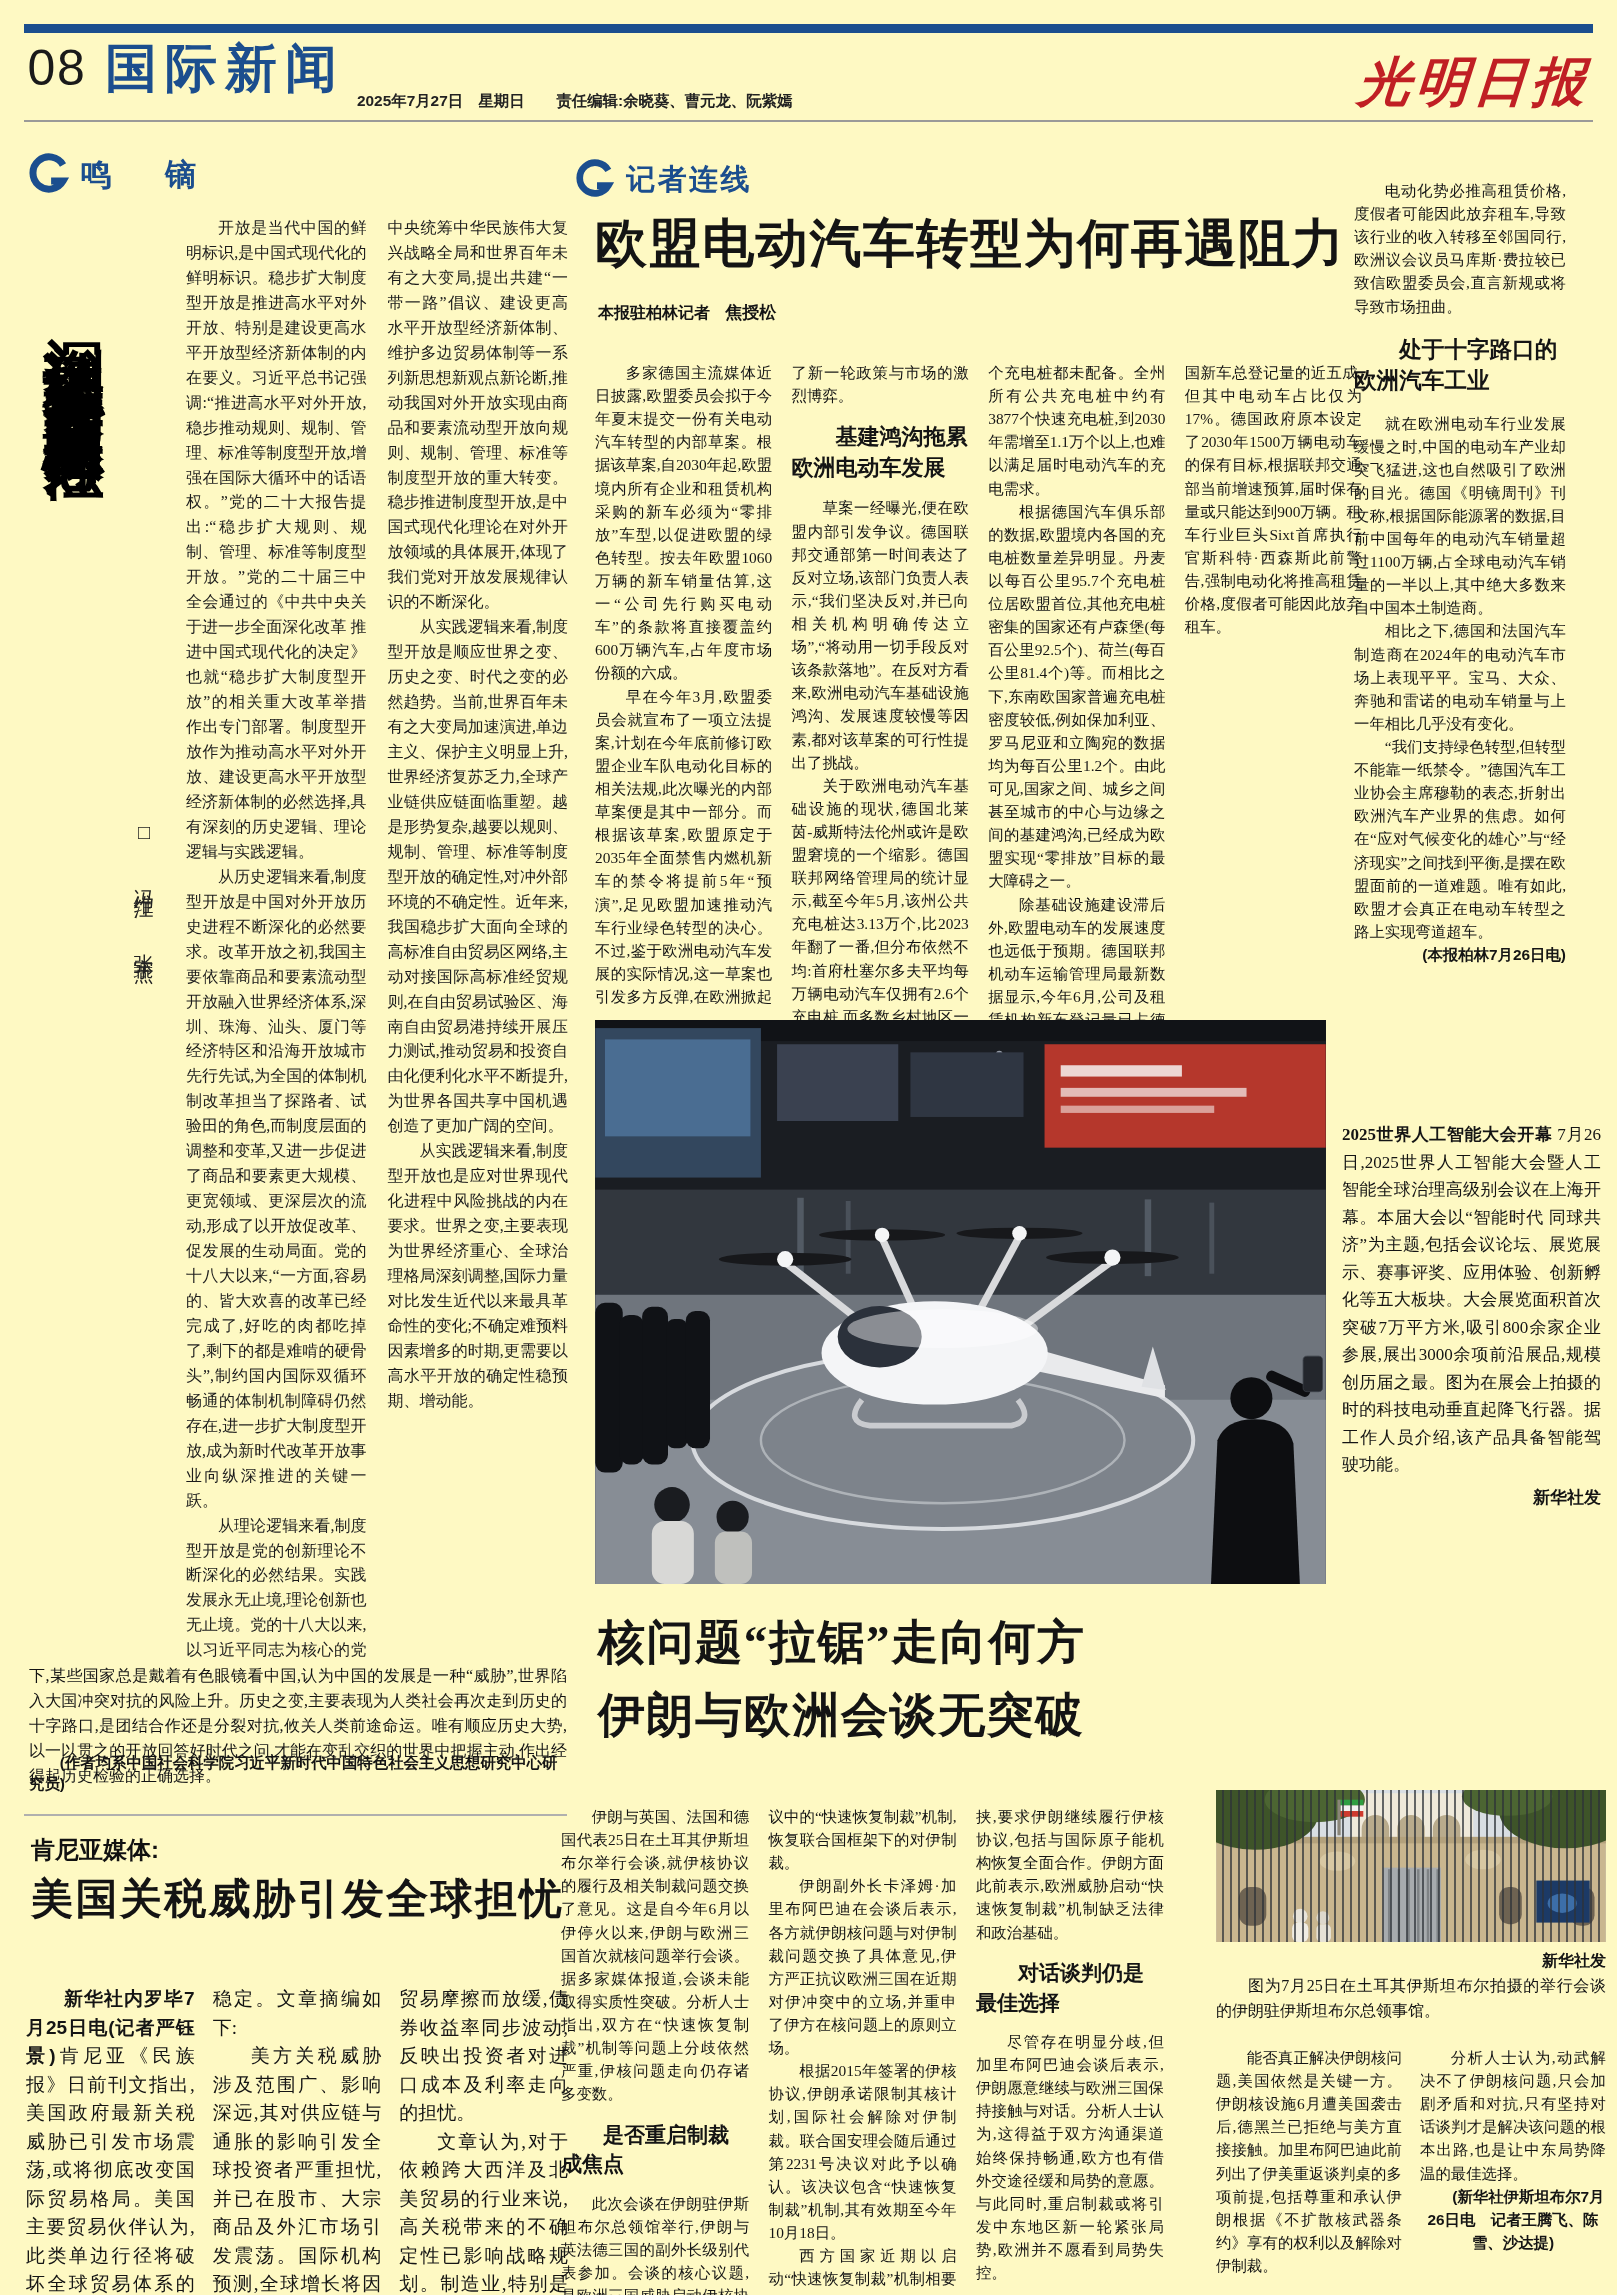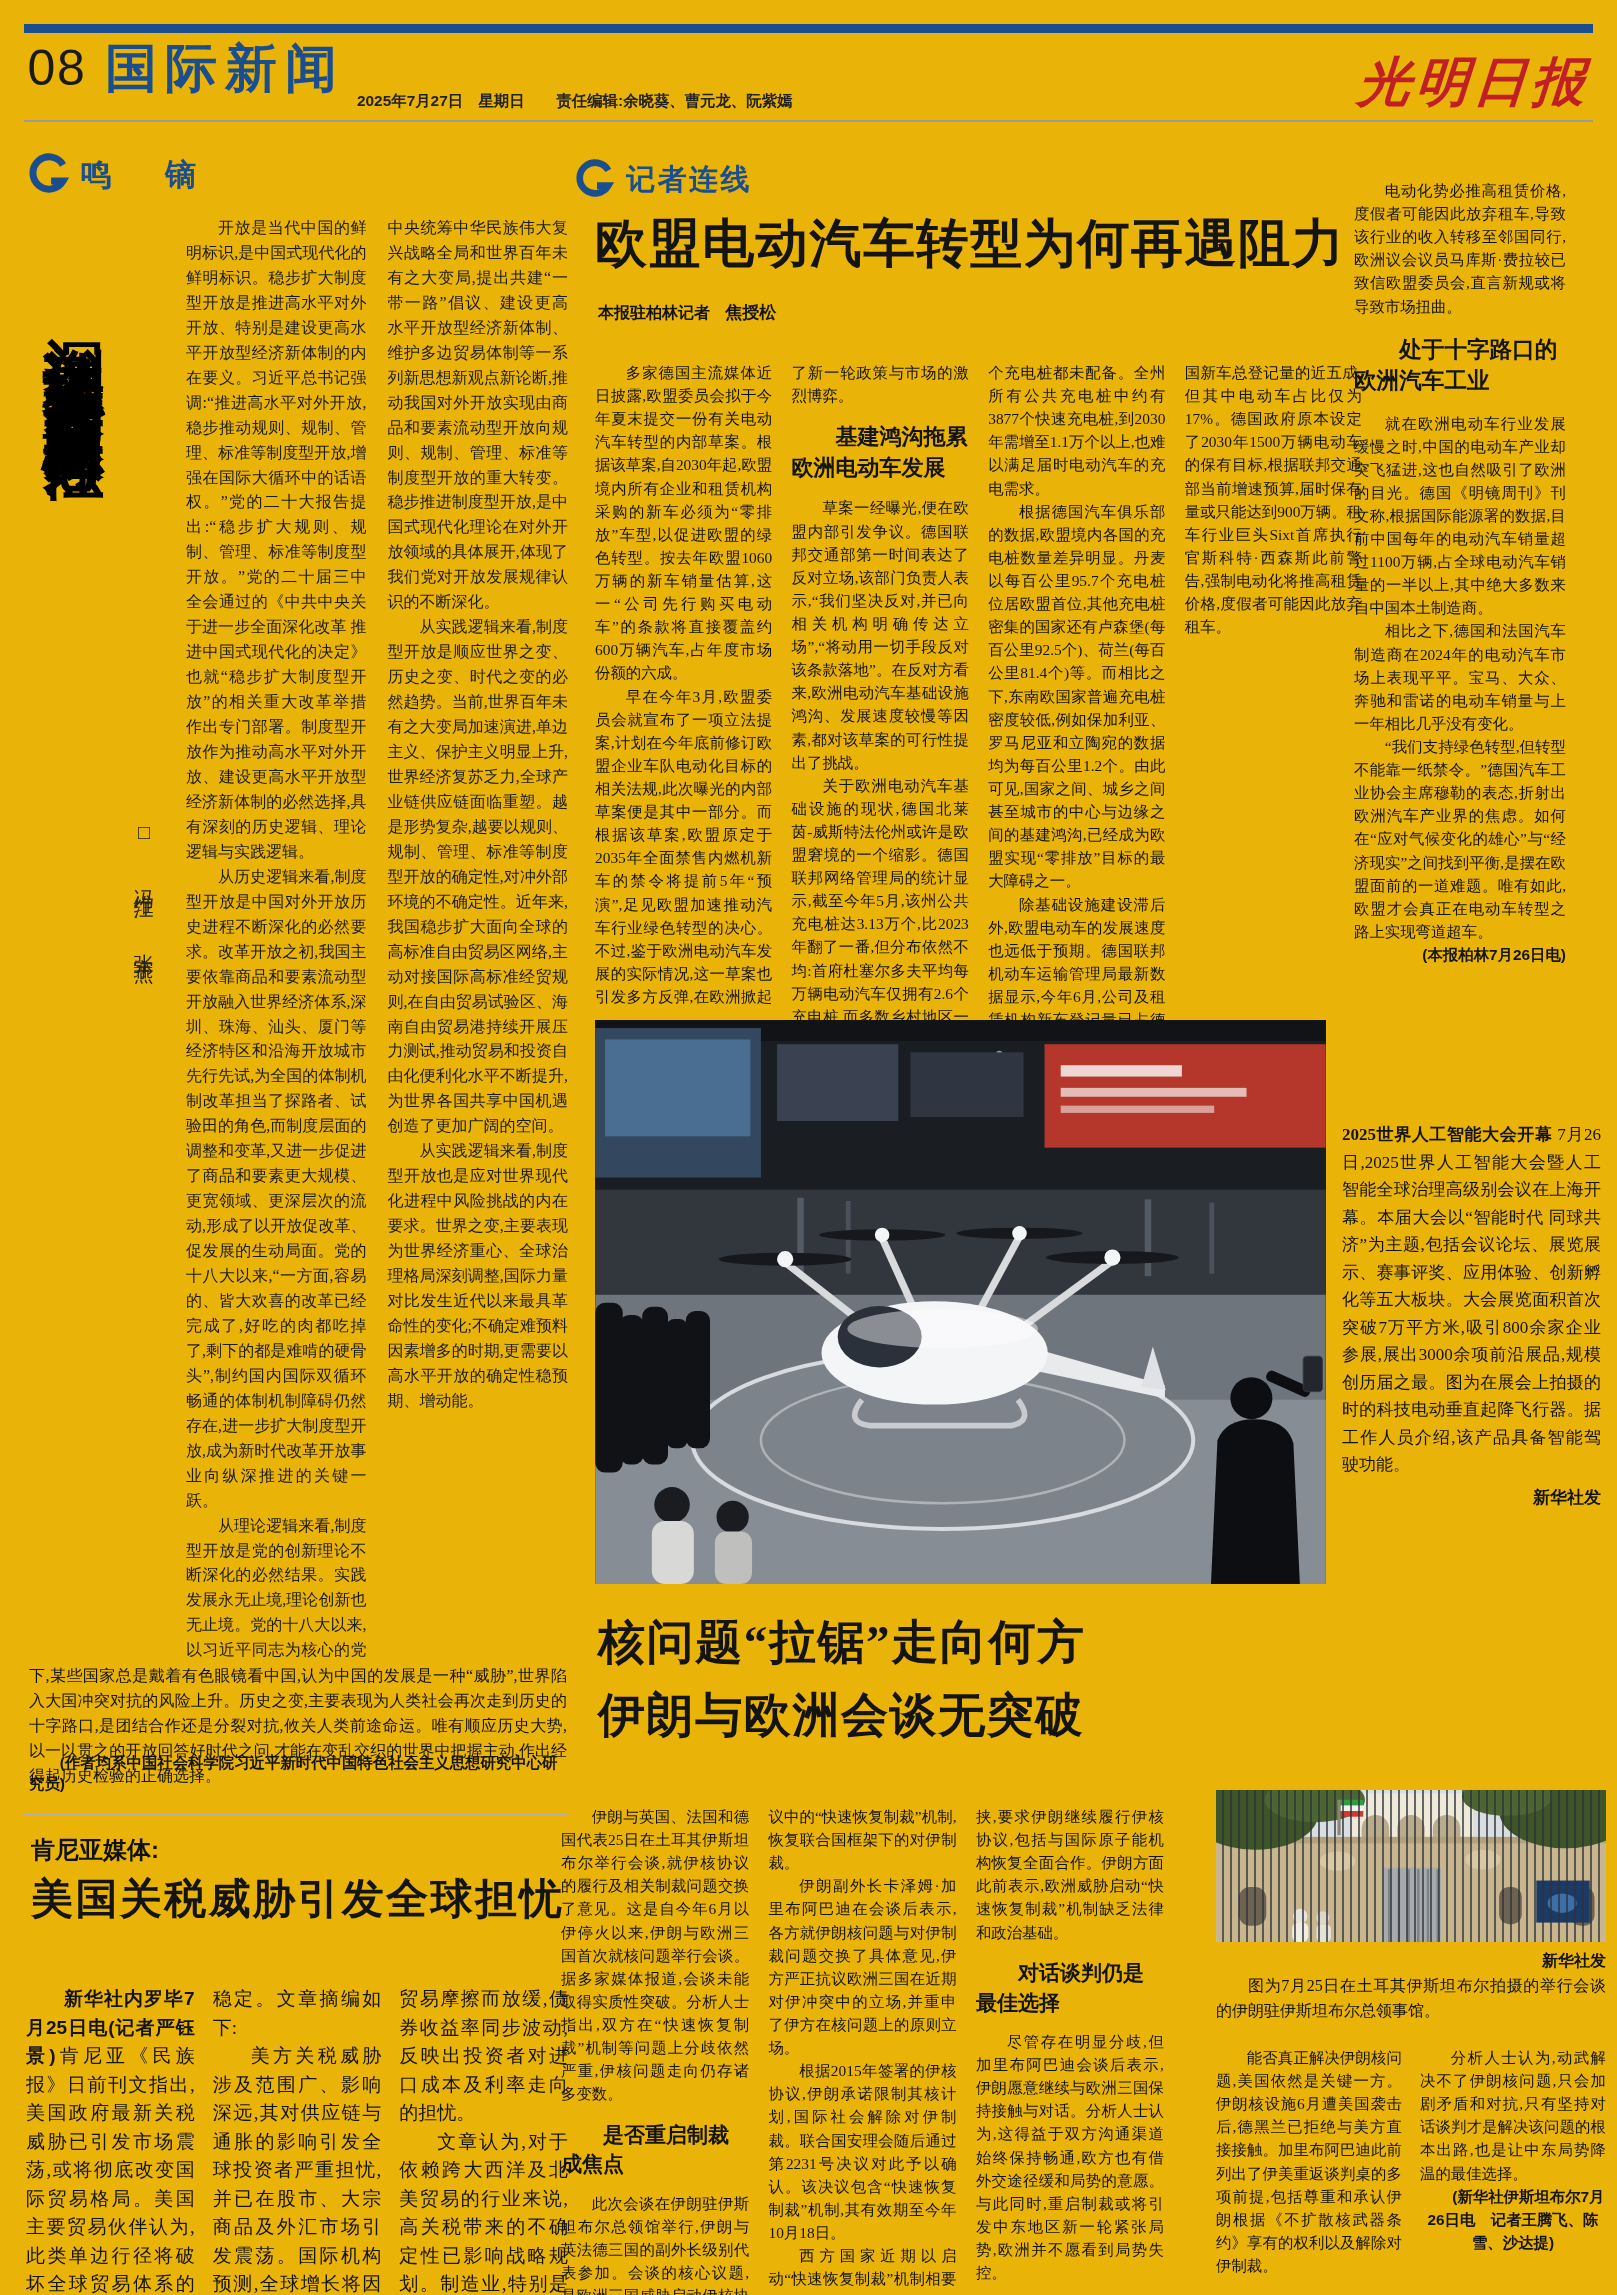--- a/index.html
+++ b/index.html
@@ -1,16 +1,16 @@
 <!DOCTYPE html>
 <html style="font-size:13px"><head>
 <meta charset="utf-8">
 <style>
   html,body{margin:0;padding:0;background:#d9d9d4;}
-  .page{position:relative;width:1617px;height:2295px;margin:0 auto;background:#eab308;
+  .page{position:relative;width:1617px;height:2295px;margin:0 auto;background:#fef9c3;
         font-family:"Liberation Serif","DejaVu Serif",serif;color:#141414;overflow:hidden;}
   .abs{position:absolute;}
   
   .topbar{left:24px;top:24px;width:1569px;height:9px;background:#1b4e8e;}
   .pagenum{left:27.5px;top:39px;font-family:"Liberation Sans",sans-serif;font-size:50px;font-weight:400;letter-spacing:1.6px;color:#1a1a1a;}
   .section-title{left:105px;top:34px;font-size:52px;font-weight:900;color:#1b4e8e;letter-spacing:8px;font-family:"Liberation Serif","DejaVu Serif",serif;}
   .dateline{left:357px;top:91px;font-family:"Liberation Sans",sans-serif;font-size:15.4px;font-weight:bold;color:#222;}
   .dateline .ed{margin-left:27.5px;}
   .masthead{right:27.5px;top:47px;font-size:53px;font-weight:bold;font-style:italic;color:#c01f24;letter-spacing:4.9px;transform:skewX(-4deg);}
   .header-rule{left:24px;top:120px;width:1569px;height:2.4px;background:#9a9a98;}

